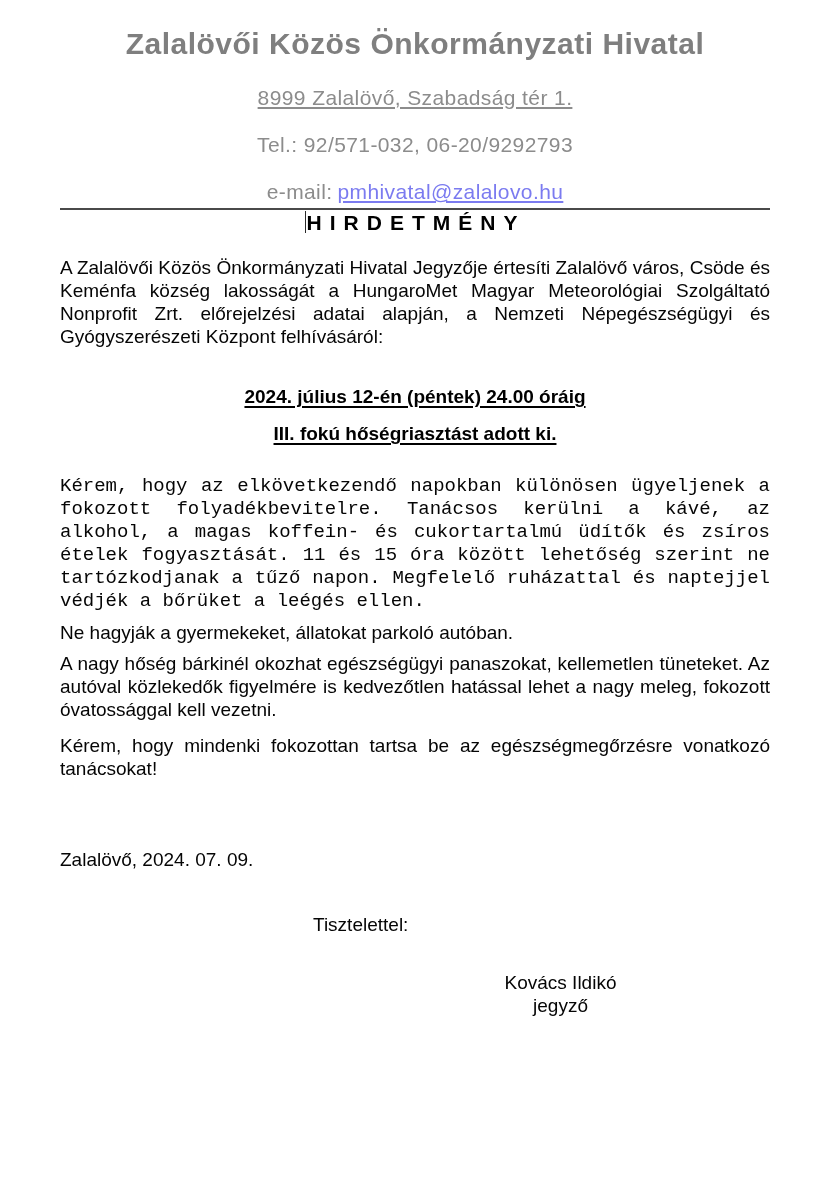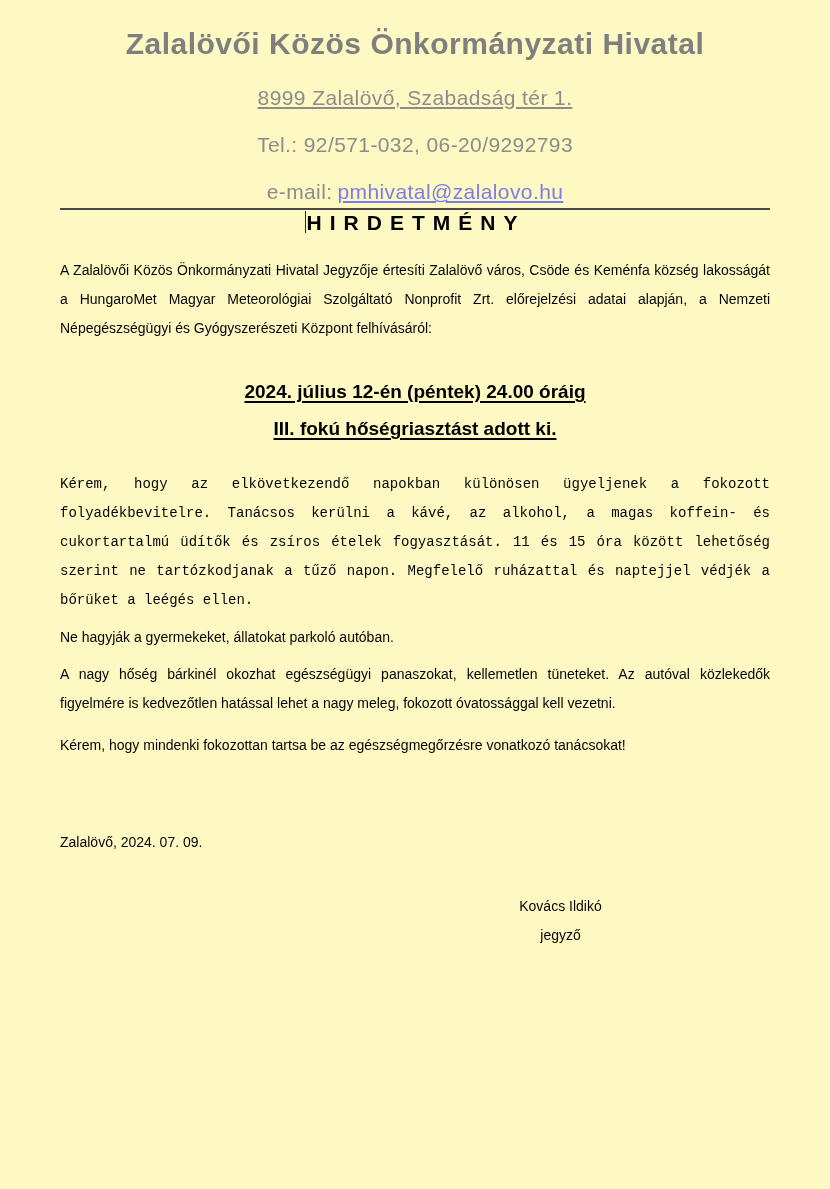--- a/index.html
+++ b/index.html
@@ -4,21 +4,21 @@
 <style>
   * { margin: 0; padding: 0; box-sizing: border-box; }
   html, body { background: #e8e8e8; }
   body { font-family: "Liberation Sans", "DejaVu Sans", sans-serif; }
 
   .page {
     position: relative;
     width: 830px;
     height: 1189px;
     margin: 0 auto;
-    background: #fef9c3;
+    background: #ffffff;
     color: #000000;
     padding: 26px 60px 0 60px;
     overflow: hidden;
   }
 
   
   .header { text-align: center; }
   .org-title {
     font-size: 30px;
     font-weight: bold;
@@ -59,22 +59,22 @@
   .cursor {
     display: inline-block;
     width: 1px;
     height: 22px;
     background: #2a2a2a;
     vertical-align: -3px;
     margin-right: 1px;
   }
 
   .body-text {
-    font-size: 14px;
-    line-height: 29px;
+    font-size: 19px;
+    line-height: 23px;
     color: #050505;
   }
   .justify { text-align: justify; text-justify: inter-word; }
 
   .intro { margin-top: 20px; }
 
   .alert-line {
     text-align: center;
     font-size: 19px;
     font-weight: bold;
@@ -132,20 +132,21 @@
 
     <p class="body-text par">Ne hagyják a gyermekeket, állatokat parkoló autóban.</p>
 
     <p class="body-text justify par">A nagy hőség bárkinél okozhat egészségügyi panaszokat, kellemetlen tüneteket. Az autóval közlekedők figyelmére is kedvezőtlen hatással lehet a nagy meleg, fokozott óvatossággal kell vezetni.</p>
 
 
     <p class="body-text justify par par-4">Kérem, hogy mindenki fokozottan tartsa be az egészségmegőrzésre vonatkozó tanácsokat!</p>
 
     <p class="body-text date-line">Zalalövő, 2024. 07. 09.</p>
 
+    <p class="body-text closing-line">Tisztelettel:</p>
 
     <div class="signature-block">
       <div class="body-text">Kovács Ildikó</div>
       <div class="body-text">jegyző</div>
     </div>
 
   </main>
 </div>
 
 </body></html>

